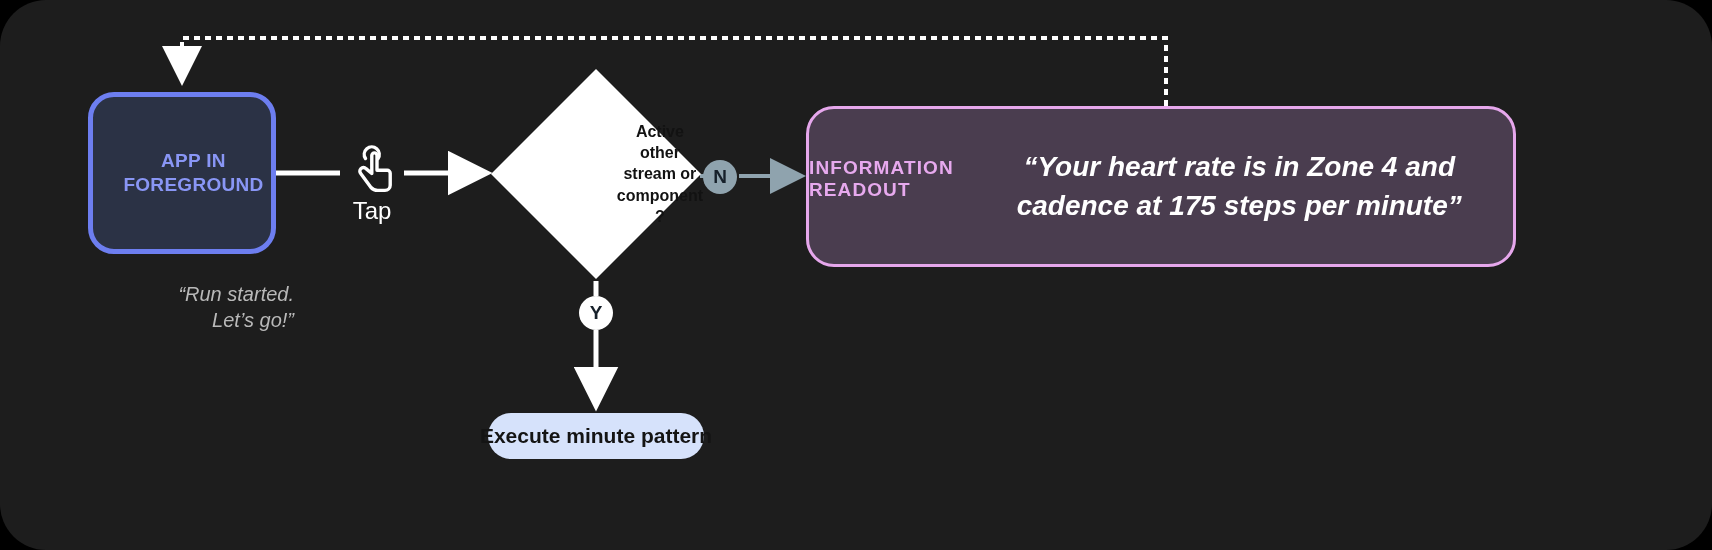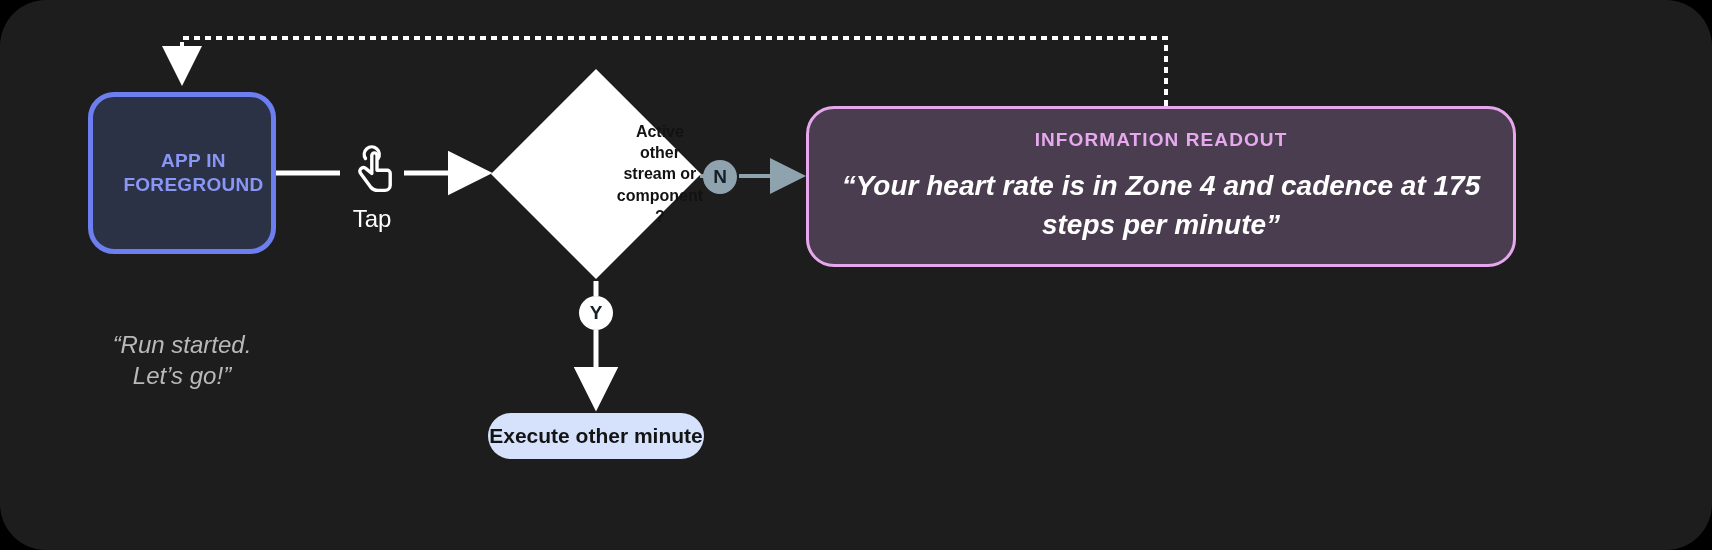--- a/index.html
+++ b/index.html
@@ -66,46 +66,45 @@
     text-transform: uppercase;
     margin-left: 23px;
   }
 
   
   #app-caption {
     position: absolute;
     left: 70px;
     top: 282px;
     width: 224px;
-    text-align: center;
+    text-align: right;
     color: #b9b9b9;
-    font-size: 24px;
+    font-size: 20px;
     font-style: italic;
     line-height: 1.28;
-    margin-top: 48px;
   }
 
   
   #tap-group {
     position: absolute;
     left: 334px;
     top: 143px;
     width: 76px;
     height: 100px;
     text-align: center;
   }
   #tap-group .tap-icon {
     display: block;
     margin: 0 auto;
     width: 46px;
     height: 52px;
   }
   #tap-group .tap-label {
     display: block;
-    margin-top: 12px;
+    margin-top: 4px;
     color: #ffffff;
     font-size: 24px;
     line-height: 1;
   }
 
   
   #decision {
     position: absolute;
     left: 489px;
     top: 67px;
@@ -164,21 +163,21 @@
     position: absolute;
     left: 806px;
     top: 106px;
     width: 710px;
     height: 161px;
     box-sizing: border-box;
     background: #4a3d4f;
     border: 3px solid #e6a7ec;
     border-radius: 28px;
     display: flex;
-    flex-direction: column;
+    flex-direction: row;
     align-items: center;
     justify-content: center;
   }
   #readout .ro-title {
     color: #e7a9ee;
     font-size: 19px;
     font-weight: bold;
     letter-spacing: 1.1px;
     text-transform: uppercase;
     margin-bottom: 16px;
@@ -296,16 +295,16 @@
     <div class="badge" id="badge-y">Y</div>
 
     <div id="readout">
       <div class="ro-title">INFORMATION READOUT</div>
       <div class="ro-quote">
         <span>“Your heart rate is in Zone 4 and cadence at</span>
         <span>175 steps per minute”</span>
       </div>
     </div>
 
-    <div id="execute-pill">Execute other minute</div>
+    <div id="execute-pill">Execute minute pattern</div>
 
   </div>
 </div>
 
 </body></html>

